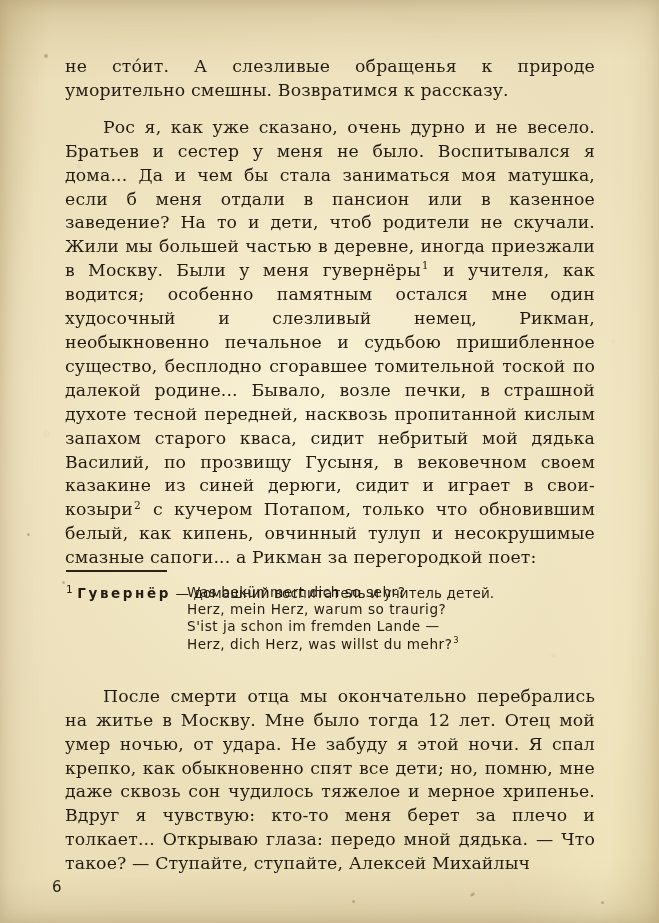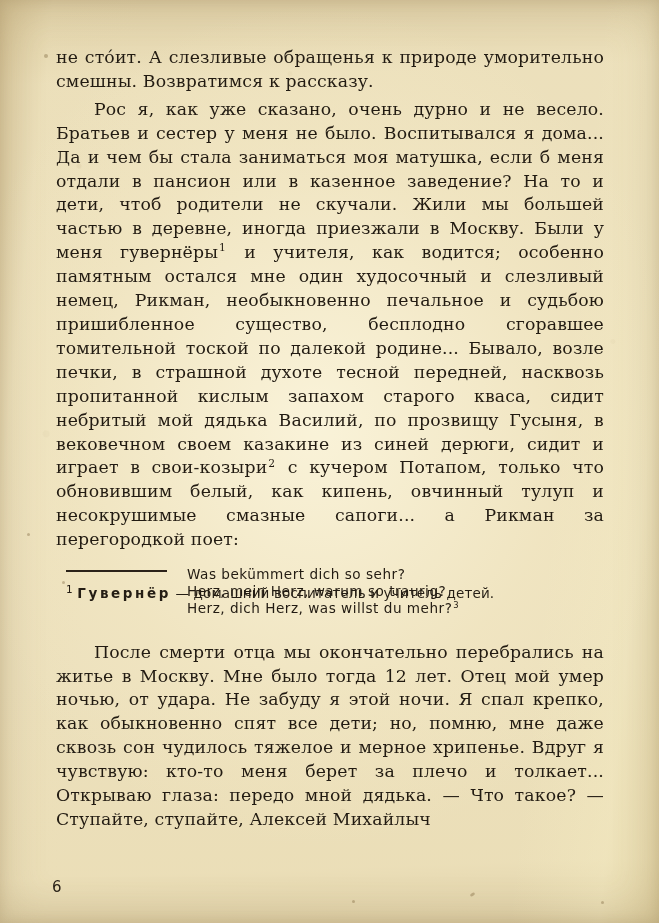--- a/index.html
+++ b/index.html
@@ -49,21 +49,21 @@
   }
   .body-text {
     font-size: 17.3px;
     line-height: 23.9px;
     text-align: justify;
     text-justify: inter-word;
     letter-spacing: 0.15px;
     color: #221b12;
   }
   .body-text p {
-    margin: 4px;
+    margin: 13px;
   }
   .p-indent {
     text-indent: 38px;
   }
   .p-cont {
     text-indent: 0;
   }
   .verse {
     margin: 14px 0 0 0;
     padding-left: 135px;
@@ -147,20 +147,21 @@
 
     <div class="body-text">
 
       <p class="p-cont">не стóит. А слезливые обращенья к природе уморительно смешны. Возвратимся к рассказу.</p>
 
       <p class="p-indent"><span>Рос я, как уже сказано, очень дурно и не весело. Братьев и сестер у меня не было. Воспитывался я дома... Да и чем бы стала заниматься моя матушка, если б меня отдали в пансион или в казенное заведение? На то и дети, чтоб родители не скучали. Жили мы большей частью в деревне, иногда приезжали в Москву. Были у меня гувернёры</span><sup>1</sup><span> и учителя, как водится; особенно памятным остался мне один худосочный и слезливый немец, Рикман, необыкновенно печальное и судьбою пришибленное существо, бесплодно сгоравшее томительной тоской по далекой родине... Бывало, возле печки, в страшной духоте тесной передней, насквозь пропитанной кислым запахом старого кваса, сидит небритый мой дядька Василий, по прозвищу Гусыня, в вековечном своем казакине из синей дерюги, сидит и играет в свои-козыри</span><sup>2</sup><span> с кучером Потапом, только что обновившим белый, как кипень, овчинный тулуп и несокрушимые смазные сапоги... а Рикман за перегородкой поет:</span></p>
 
       <div class="verse">
         <div>Was bekümmert dich so sehr?</div>
         <div>Herz, mein Herz, warum so traurig?</div>
+        <div>S'ist ja schon im fremden Lande —</div>
         <div><span>Herz, dich Herz, was willst du mehr?</span><sup>3</sup></div>
       </div>
 
       <div class="gap-after-verse"></div>
 
       <p class="p-indent">После смерти отца мы окончательно перебрались на житье в Москву. Мне было тогда 12 лет. Отец мой умер ночью, от удара. Не забуду я этой ночи. Я спал крепко, как обыкновенно спят все дети; но, помню, мне даже сквозь сон чудилось тяжелое и мерное хрипенье. Вдруг я чувствую: кто-то меня берет за плечо и толкает... Открываю глаза: передо мной дядька. — Что такое? — Ступайте, ступайте, Алексей Михайлыч</p>
 
     </div>
 
     <div class="fn-rule"></div>

